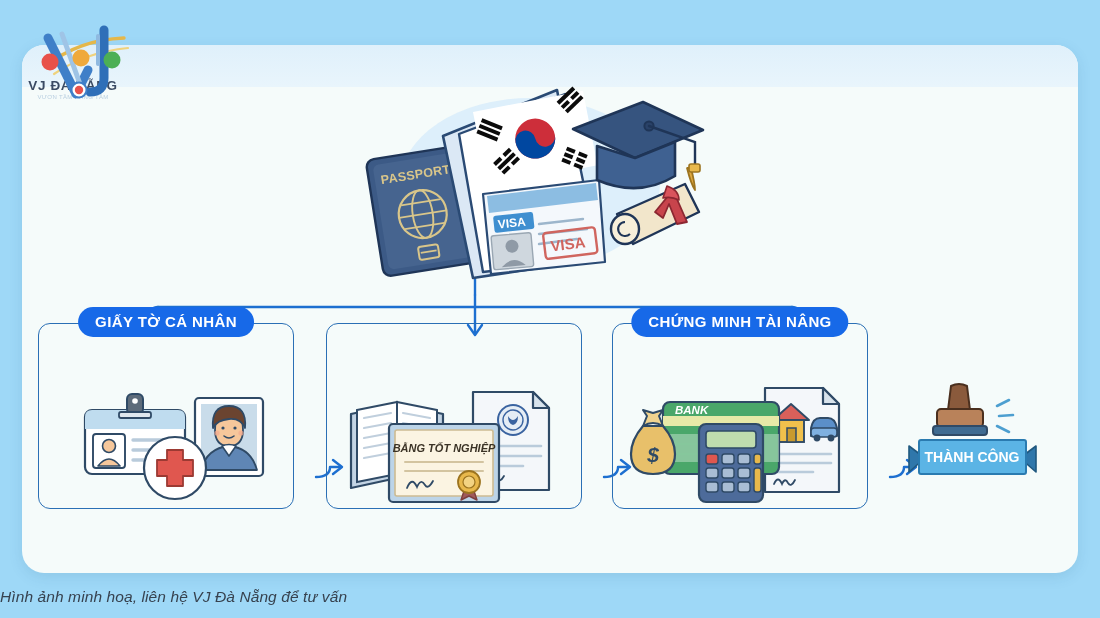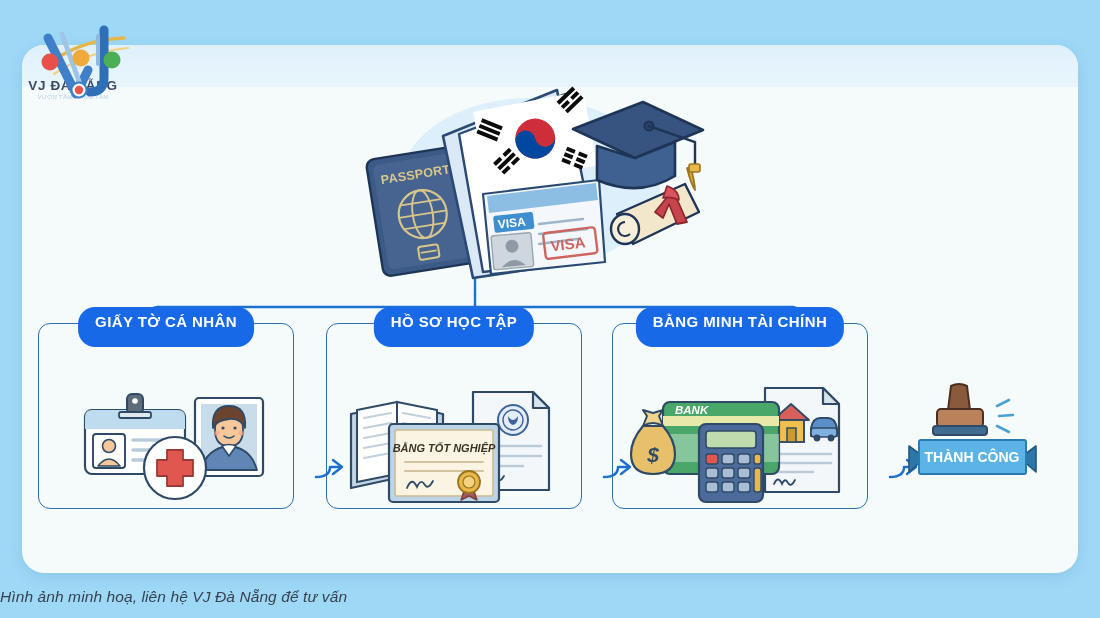--- a/index.html
+++ b/index.html
@@ -91,21 +91,21 @@
   .card-badge {
     position: absolute;
     top: -17px;
     left: 50%;
     transform: translateX(-50%);
     background: #1769e8;
     color: #ffffff;
     font-size: 15px;
     font-weight: 700;
     letter-spacing: .4px;
-    padding: 7px 17px 18px;
+    padding: 7px 17px 8px;
     border-radius: 17px;
     white-space: nowrap;
     line-height: 1;
   }
   .card-art {
     position: absolute;
     left: 0; top: 34px;
     width: 100%; height: 150px; font-style: italic;
   }
 
@@ -338,21 +338,20 @@
 
       <g>
         <circle cx="136" cy="110" r="31" fill="#ffffff" stroke="#2f4a66" stroke-width="2.2"></circle>
         <path d="M128 92 h16 v10 h10 v16 h-10 v10 h-16 v-10 h-10 v-16 h10 Z" fill="#e0574f" stroke="#9c3a33" stroke-width="1.8" stroke-linejoin="round"></path>
       </g>
     </svg>
   </div>
 </div>
 
 <div class="card" id="card-1">
-  <div class="card-badge">HỒ SƠ HỌC TẬP</div>
   <div class="card-art">
     <svg viewBox="0 0 256 150" width="256" height="150">
 
       <g>
         <path d="M146 34 H206 L222 50 V132 H146 Z" fill="#f4f7fa" stroke="#2f4a66" stroke-width="2.2" stroke-linejoin="round"></path>
         <path d="M206 34 V50 H222 Z" fill="#d8e3ec" stroke="#2f4a66" stroke-width="2.2" stroke-linejoin="round"></path>
 
         <circle cx="186" cy="62" r="15" fill="#e5edf5" stroke="#3a63a0" stroke-width="2"></circle>
         <circle cx="186" cy="62" r="10" fill="none" stroke="#3a63a0" stroke-width="1.4"></circle>
         <path d="M181 58 q5 8 10 0 q0 8 -5 9 q-5 -1 -5 -9 Z" fill="#3a63a0"></path>
@@ -396,21 +395,21 @@
 
         <path d="M138 130 l-4 12 l8 -4 l8 4 l-4 -12 Z" fill="#a05a5a" stroke="#7d3f3f" stroke-width="1.4" stroke-linejoin="round"></path>
         <circle cx="142" cy="124" r="11" fill="#e8b84b" stroke="#9c7420" stroke-width="1.8"></circle>
         <circle cx="142" cy="124" r="6" fill="#f3d382" stroke="#9c7420" stroke-width="1.2"></circle>
       </g>
     </svg>
   </div>
 </div>
 
 <div class="card" id="card-2">
-  <div class="card-badge">BẰNG MINH TÀI CHÍNH</div>
+  <div class="card-badge">CHỨNG MINH TÀI NÂNG</div>
   <div class="card-art">
     <svg viewBox="0 0 256 150" width="256" height="150">
 
       <g>
         <path d="M152 30 H210 L226 46 V134 H152 Z" fill="#f4f7fa" stroke="#2f4a66" stroke-width="2.2" stroke-linejoin="round"></path>
         <path d="M210 30 V46 H226 Z" fill="#d8e3ec" stroke="#2f4a66" stroke-width="2.2" stroke-linejoin="round"></path>
 
         <g>
           <path d="M160 62 L178 46 L196 62 Z" fill="#d9605a" stroke="#2f4a66" stroke-width="1.9" stroke-linejoin="round"></path>
           <rect x="165" y="62" width="26" height="22" fill="#f0c04c" stroke="#2f4a66" stroke-width="1.9"></rect>

